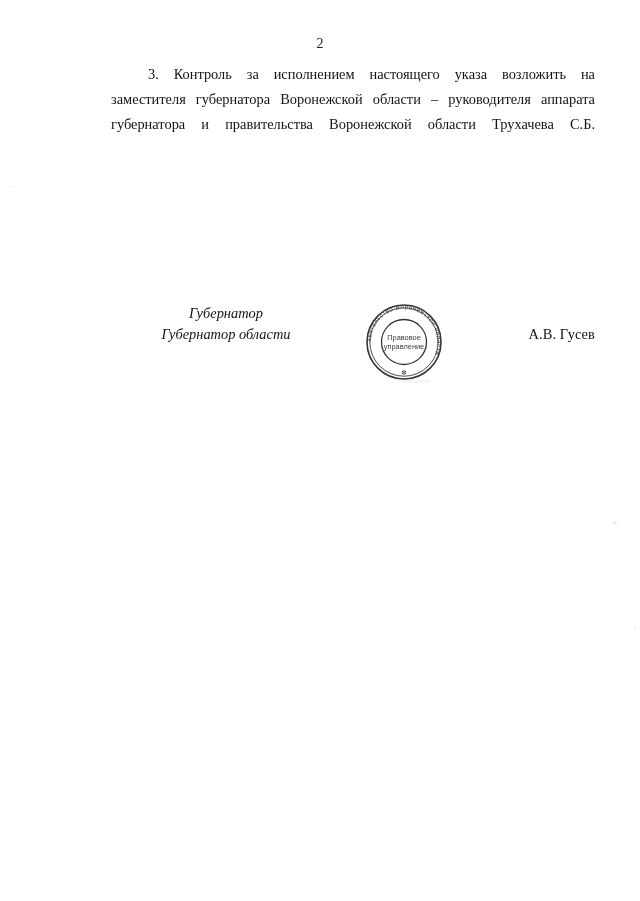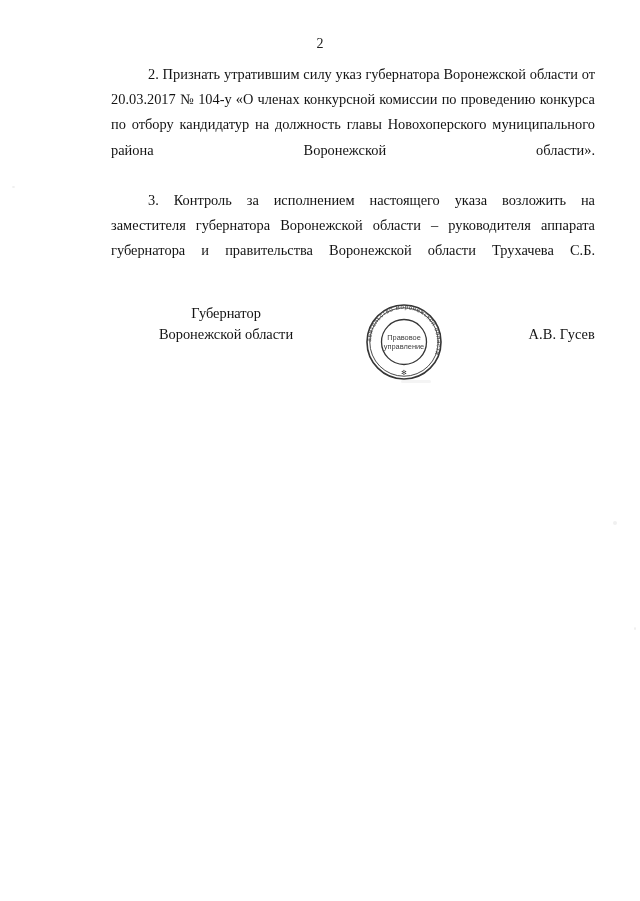--- a/index.html
+++ b/index.html
@@ -65,20 +65,21 @@
     height: 46px;
     font-size: 14.4px;
     line-height: 21px;
   }
   .sign-title {
     position: absolute;
     left: 0;
     top: 0;
     width: 230px;
     text-align: center;
+    font-style: italic;
   }
   .sign-title .line1 { display: block; }
   .sign-title .line2 { display: block; }
   .sign-name {
     position: absolute;
     right: 0;
     top: 21px;
     white-space: nowrap;
     letter-spacing: 0.1px;
     text-align: right;
@@ -107,28 +108,27 @@
   .sp4 { left: 12px; top: 186px; width: 3px; height: 2px; }
 </style>
 </head>
 <body>
 
 <div class="page">
 
   <div class="page-number">2</div>
 
   <div class="body-block">
-    <p class="para last-line-left">2. Признать утратившим силу указ губернатора Воронежской области от 20.03.2017 № 104-у «О членах конкурсной комиссии по проведению конкурса по отбору кандидатур на должность главы Новохоперского муниципального района Воронежской области».</p>
     <p class="para last-line-left">3. Контроль за исполнением настоящего указа возложить на заместителя губернатора Воронежской области – руководителя аппарата губернатора и правительства Воронежской области Трухачева С.Б.</p>
   </div>
 
   <div class="signature">
     <div class="sign-title">
       <span class="line1">Губернатор</span>
-      <span class="line2">Воронежской области</span>
+      <span class="line2">Губернатор области</span>
     </div>
     <div class="sign-name">А.В. Гусев</div>
   </div>
 
   <div class="stamp">
     <svg viewBox="0 0 92 92" width="92" height="92" aria-hidden="true">
       <defs>
         <path id="ringPath" d="M 46,46 m -33,0 a 33,33 0 1,1 66,0 a 33,33 0 1,1 -66,0"></path>
         <path id="ringPathInner" d="M 46,46 m -26,0 a 26,26 0 1,1 52,0 a 26,26 0 1,1 -52,0"></path>
       </defs>

